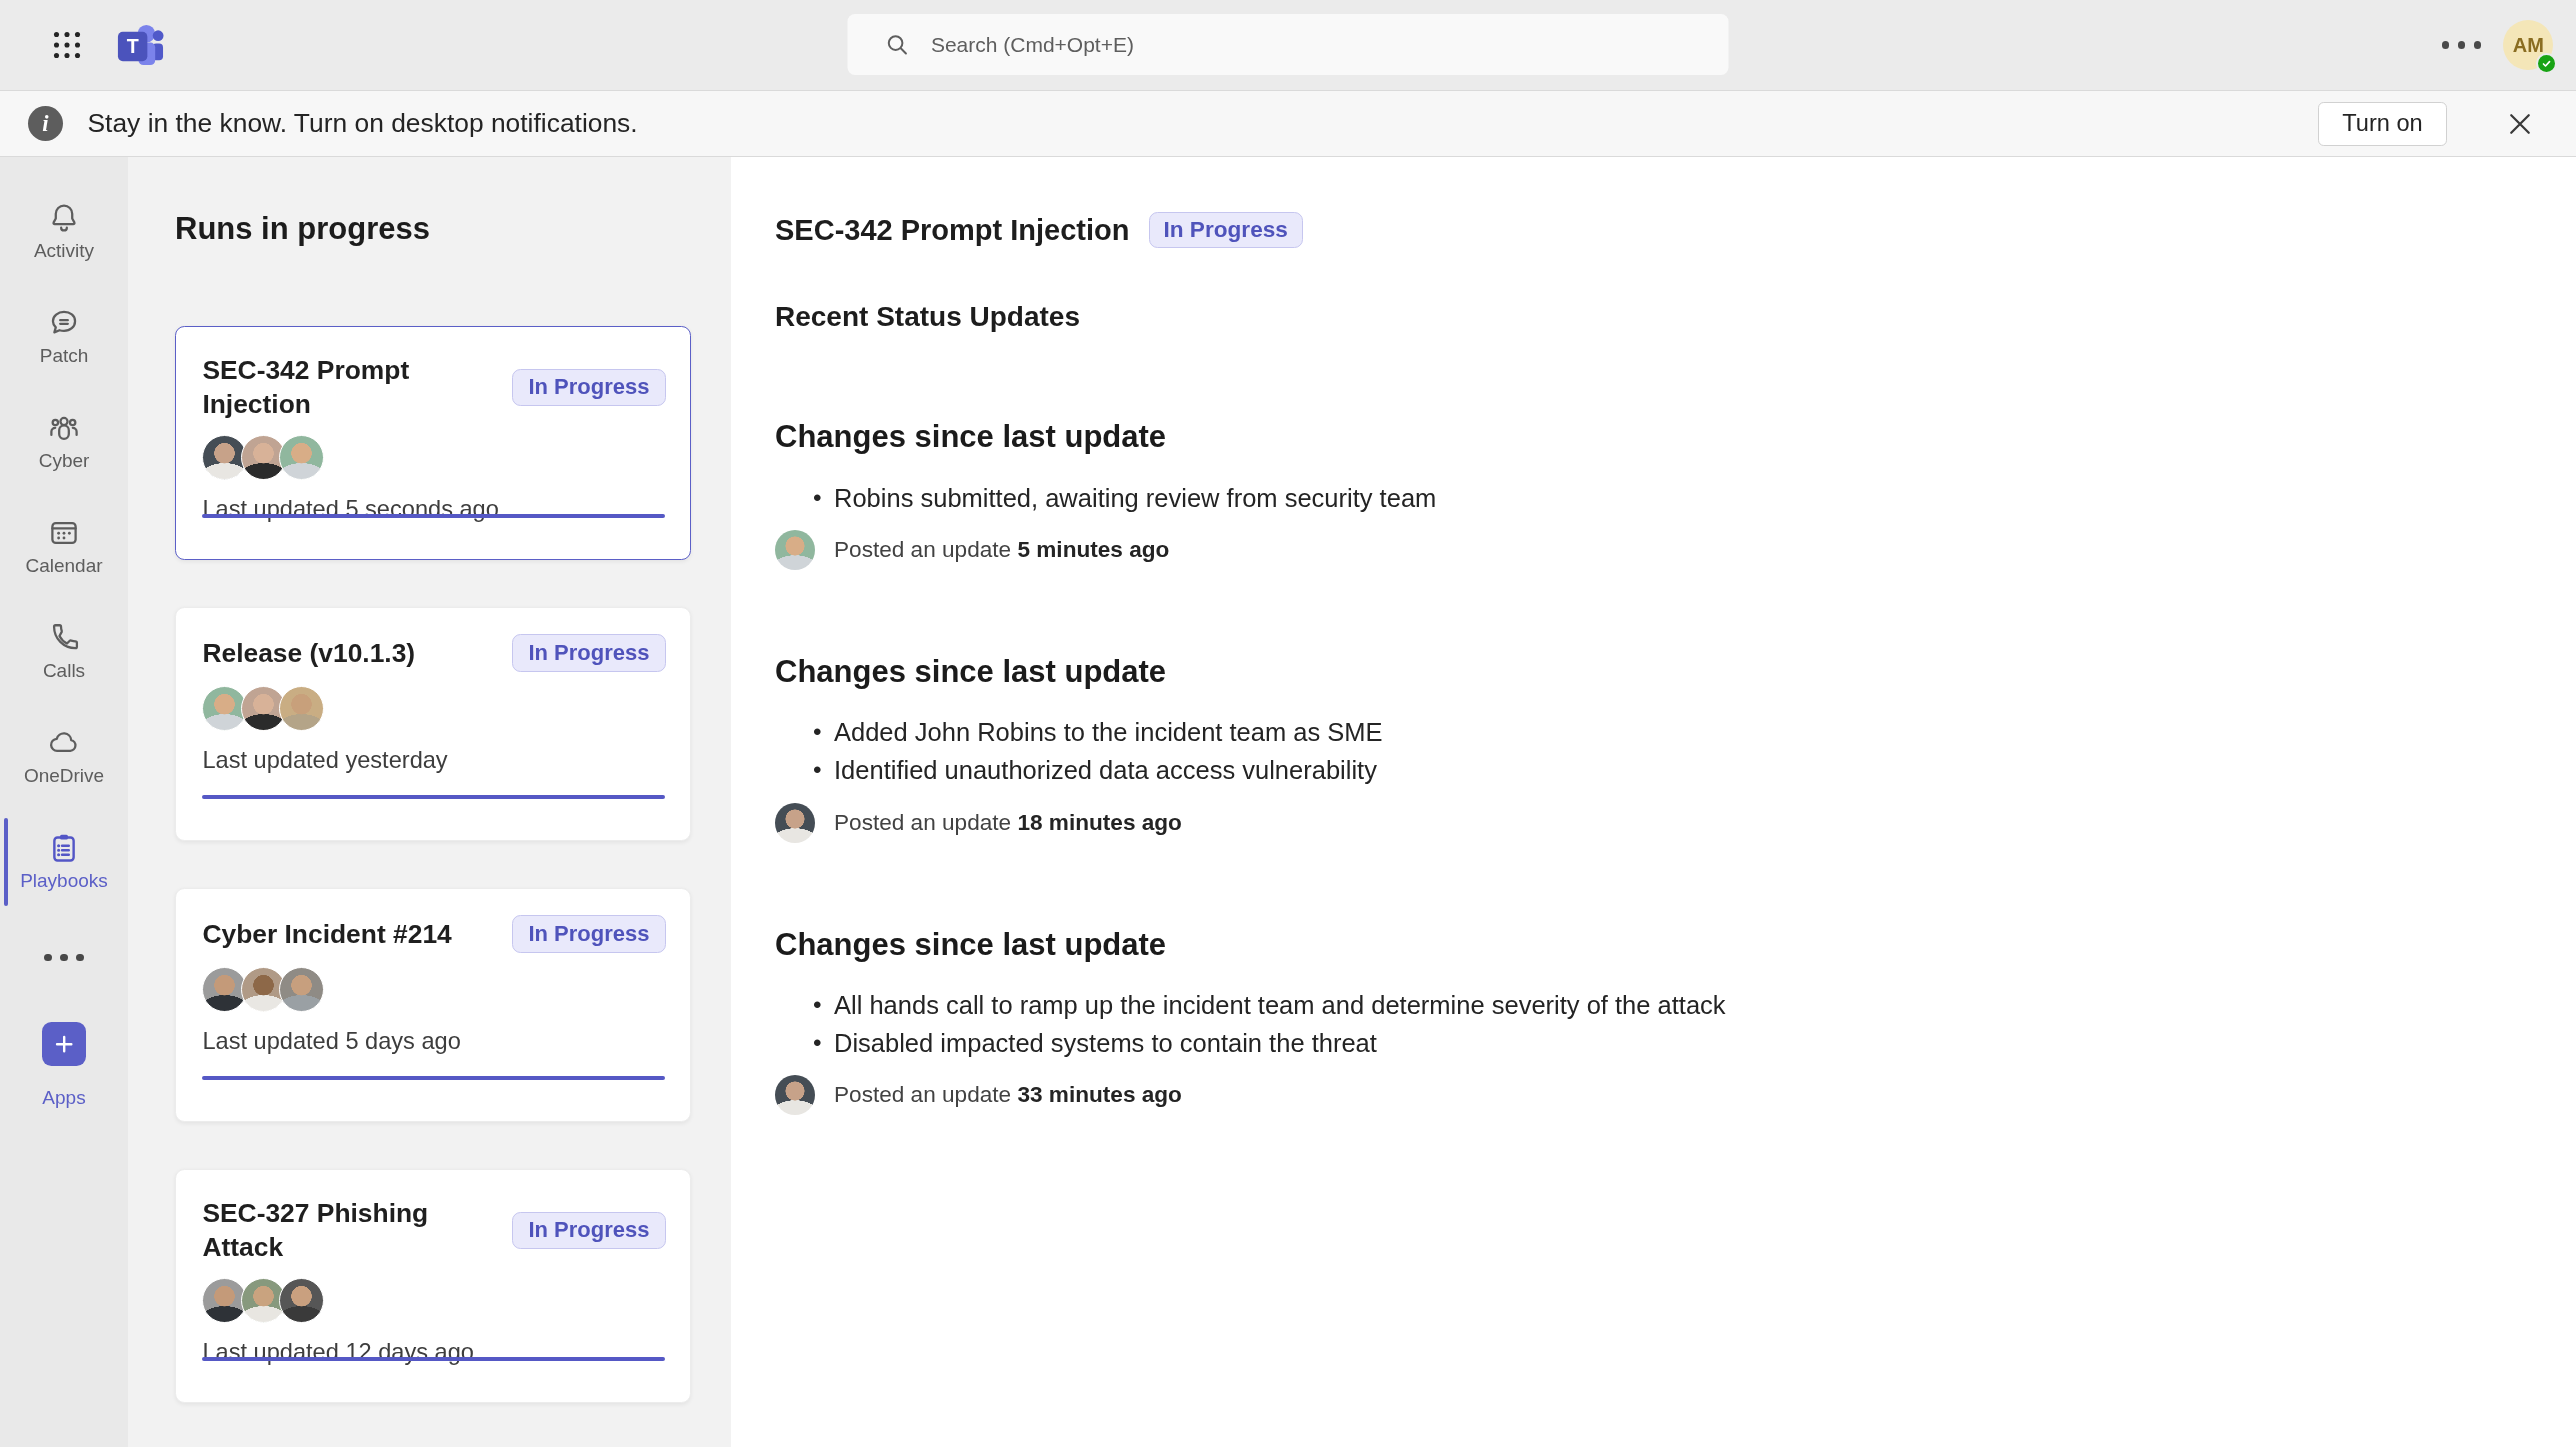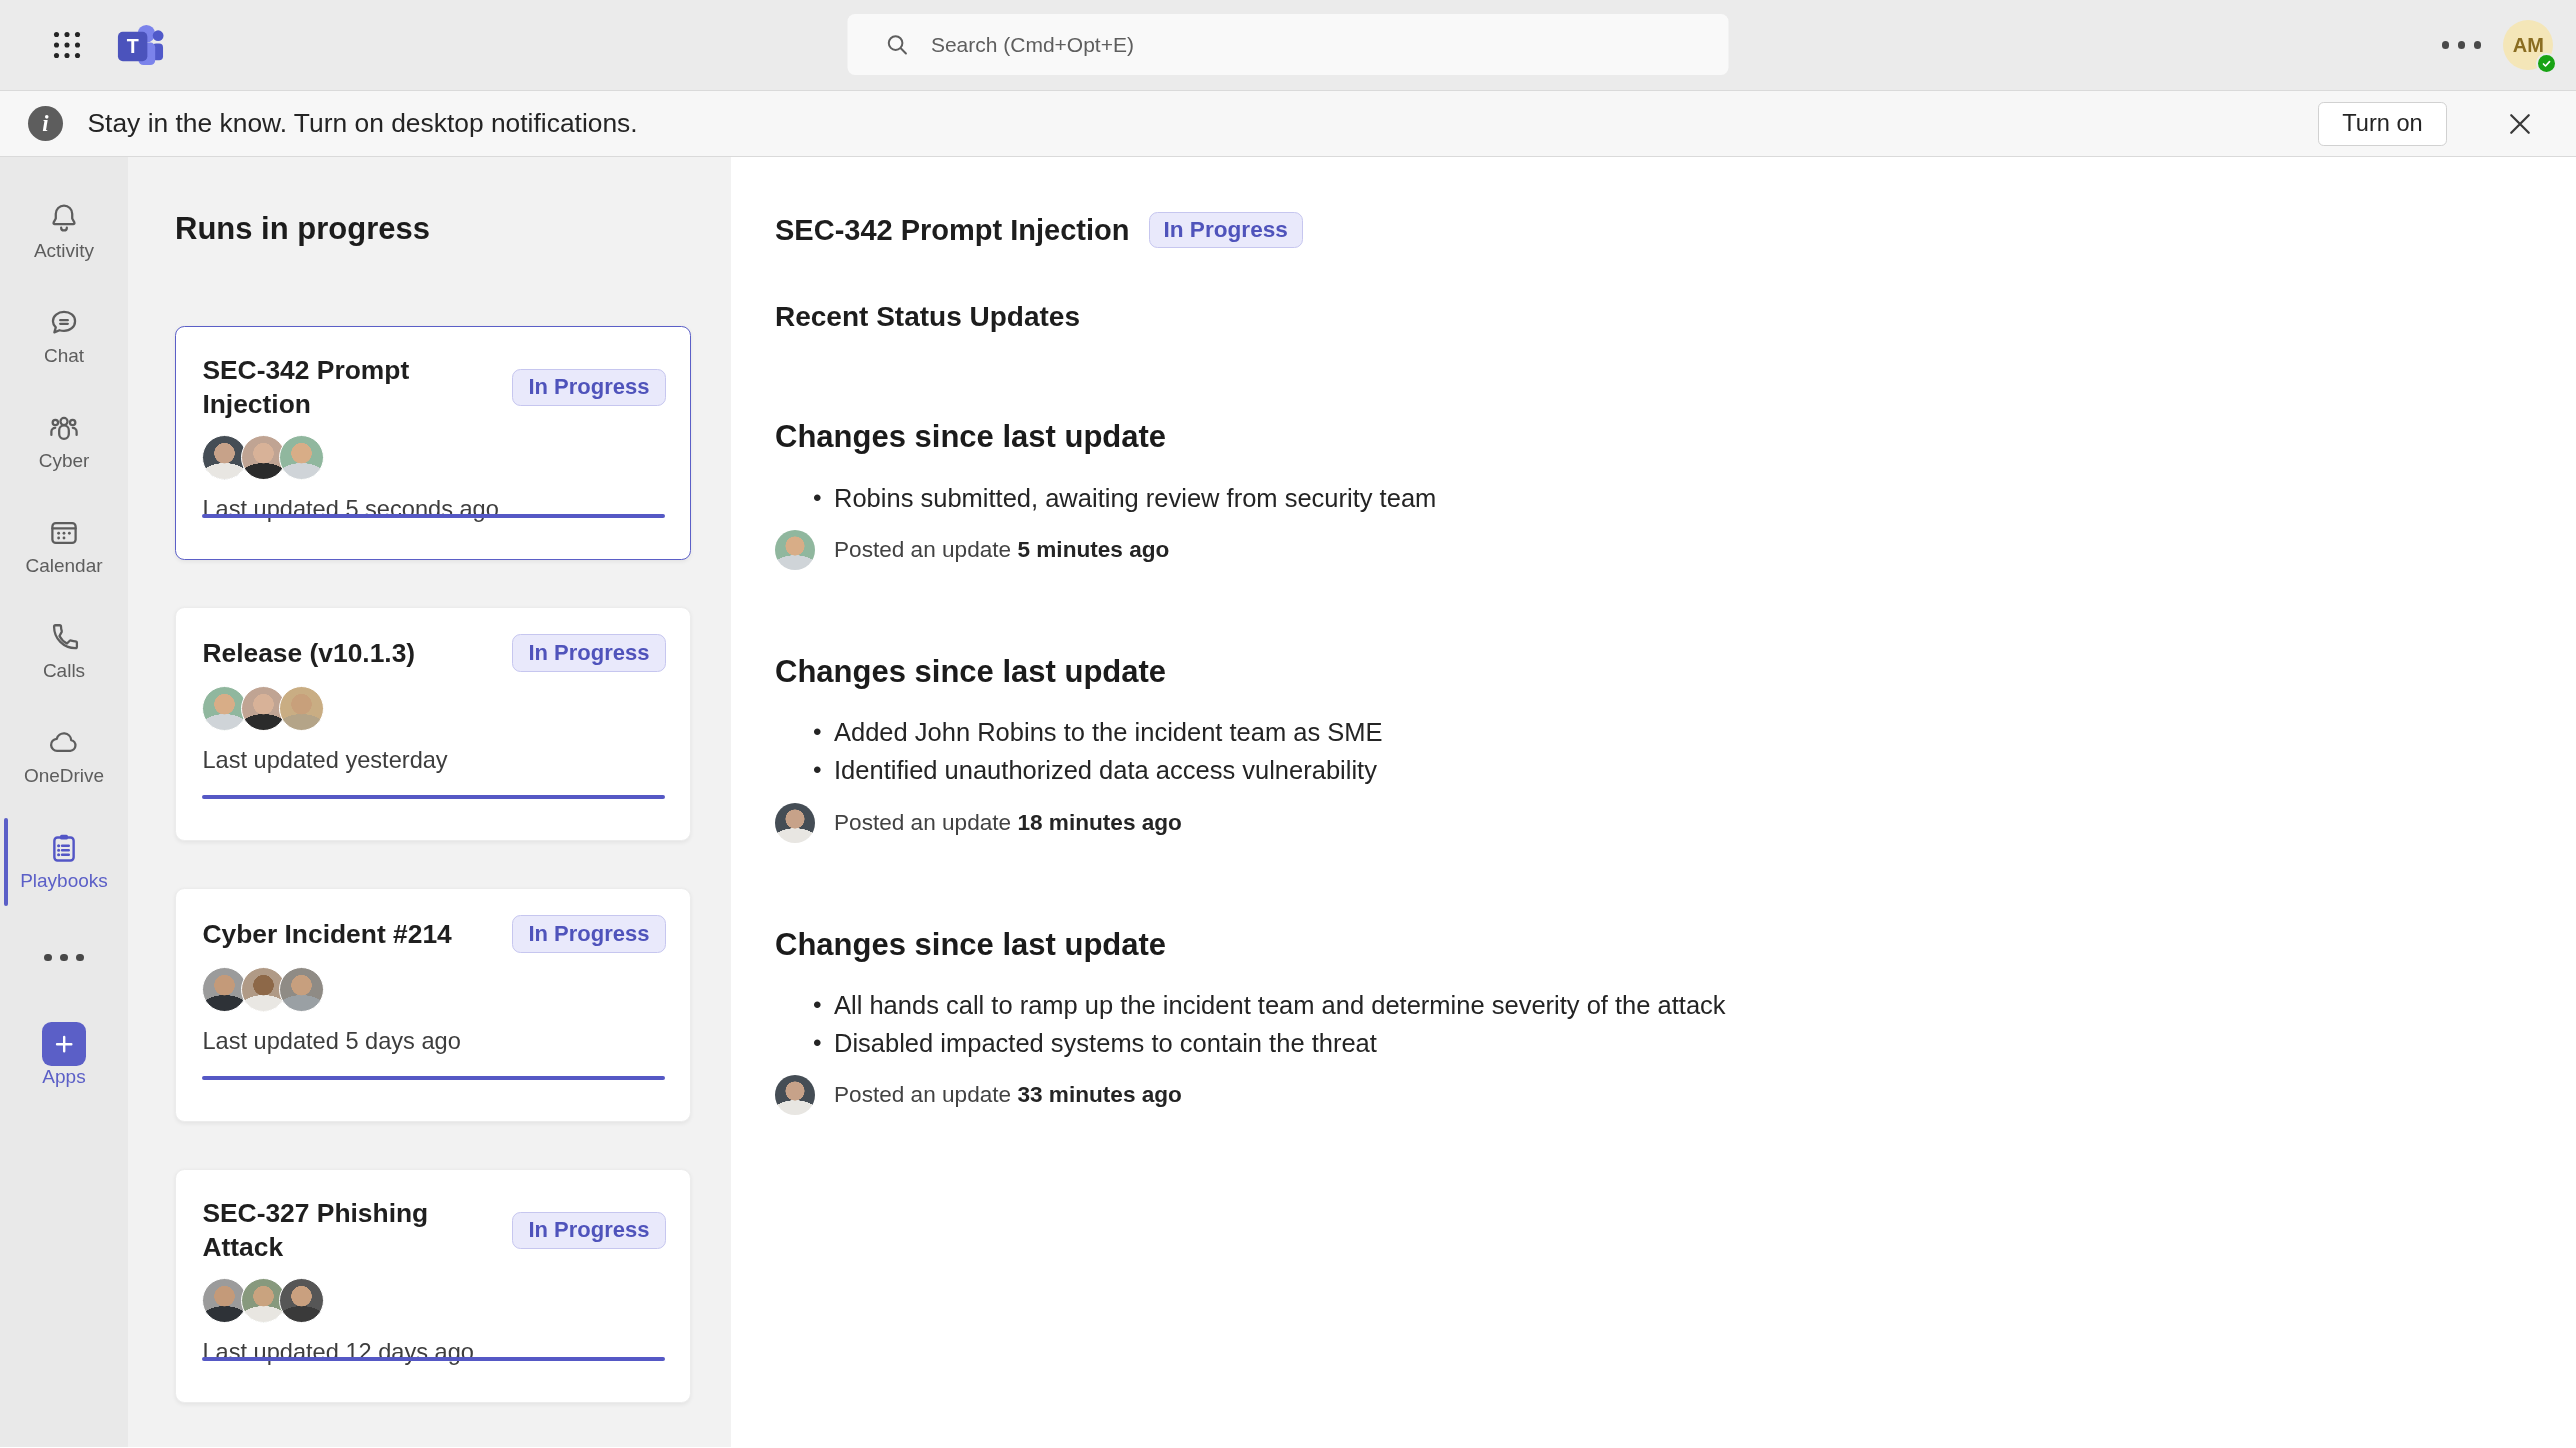--- a/index.html
+++ b/index.html
@@ -47,21 +47,21 @@
     align-items:center; justify-content:center; cursor:pointer; }
   .rail-item .ric { width:34px; height:34px; }
   .rail-item .rlabel { margin-top:5.7px; font-size:19px; color:#5d5d5d; }
   .rail-item.active .rlabel { color:#5b5fc7; }
   .rail-indicator { position:absolute; left:3.8px; top:8.5px; bottom:8.5px; width:4.7px; border-radius:2.8px; background:#5b5fc7; }
   .rail-more { height:87px; width:100%; display:flex; align-items:center; justify-content:center; gap:8.5px; cursor:pointer;
     background:none; border:none; }
   .rail-more i { width:7.5px; height:7.5px; border-radius:50%; background:#484848; }
   .rail-apps { margin-top:21px; display:flex; flex-direction:column; align-items:center; cursor:pointer; }
   .apps-sq { width:44px; height:44px; border-radius:9.4px; background:#5b5fc7; display:flex; align-items:center; justify-content:center; }
-  .rail-apps .rlabel { margin-top:0; font-size:19px; color:#5b5fc7; }
+  .rail-apps .rlabel { margin-top:21px; font-size:19px; color:#5b5fc7; }
 
   
   .panel { width:603px; background:#f2f2f2; padding:53px 40px 0 47px; overflow:hidden; }
   .panel-title { font-size:31px; font-weight:700; color:#1c1c1c; line-height:38px; }
   .cards { margin-top:78px; display:flex; flex-direction:column; gap:47px; }
   .card { position:relative; height:234px; background:#ffffff; border-radius:9.4px;
     border:0.9px solid #ececec; box-shadow:0 1.9px 4.7px rgba(0,0,0,0.06); padding:26.4px 24.5px 0 26.4px; cursor:pointer; }
   .card.active { border:1.9px solid #5b5fc7; }
   .card-head { display:flex; align-items:center; }
   .card-title { font-size:26.4px; font-weight:700; color:#1f1f1f; line-height:34px; }
@@ -166,21 +166,21 @@
         <path d="M10 18.8a2 2 0 0 0 4 0"></path>
       </svg>
       <span class="rlabel">Activity</span>
     </div>
 
     <div class="rail-item">
       <svg class="ric" viewBox="0 0 24 24" fill="none" stroke="#5d5d5d" stroke-width="1.6" stroke-linecap="round" stroke-linejoin="round">
         <path d="M12 4.2c-4.3 0-7.8 2.9-7.8 6.5 0 1.7.8 3.2 2 4.4l-1 3.5 3.6-1.5c1 .3 2.1.5 3.2.5 4.3 0 7.8-2.9 7.8-6.9s-3.5-6.5-7.8-6.5z"></path>
         <path d="M9.3 10h5.4M9.3 12.6h5.4"></path>
       </svg>
-      <span class="rlabel">Chat</span>
+      <span class="rlabel">Patch</span>
     </div>
 
     <div class="rail-item">
       <svg class="ric" viewBox="0 0 24 24" fill="none" stroke="#5d5d5d" stroke-width="1.6" stroke-linecap="round" stroke-linejoin="round">
         <circle cx="12" cy="7.4" r="2.5"></circle>
           <circle cx="5.9" cy="8.1" r="1.9"></circle>
           <circle cx="18.1" cy="8.1" r="1.9"></circle>
         <path d="M8.6 13.6a3.4 3.4 0 0 1 6.8 0v2.6a3.4 3.4 0 0 1-6.8 0z"></path>
         <path d="M3.1 16.9v-2.3c0-1.5 1.2-2.7 2.7-2.7"></path>
         <path d="M20.9 16.9v-2.3c0-1.5-1.2-2.7-2.7-2.7"></path>

